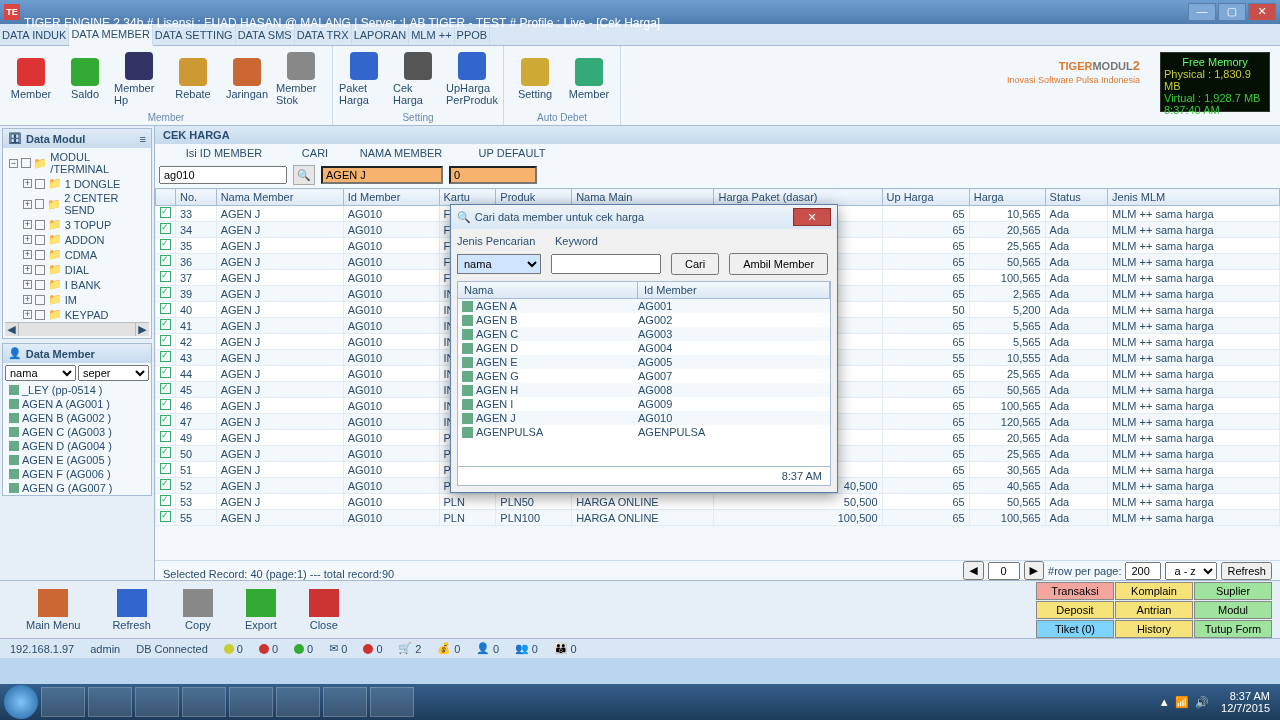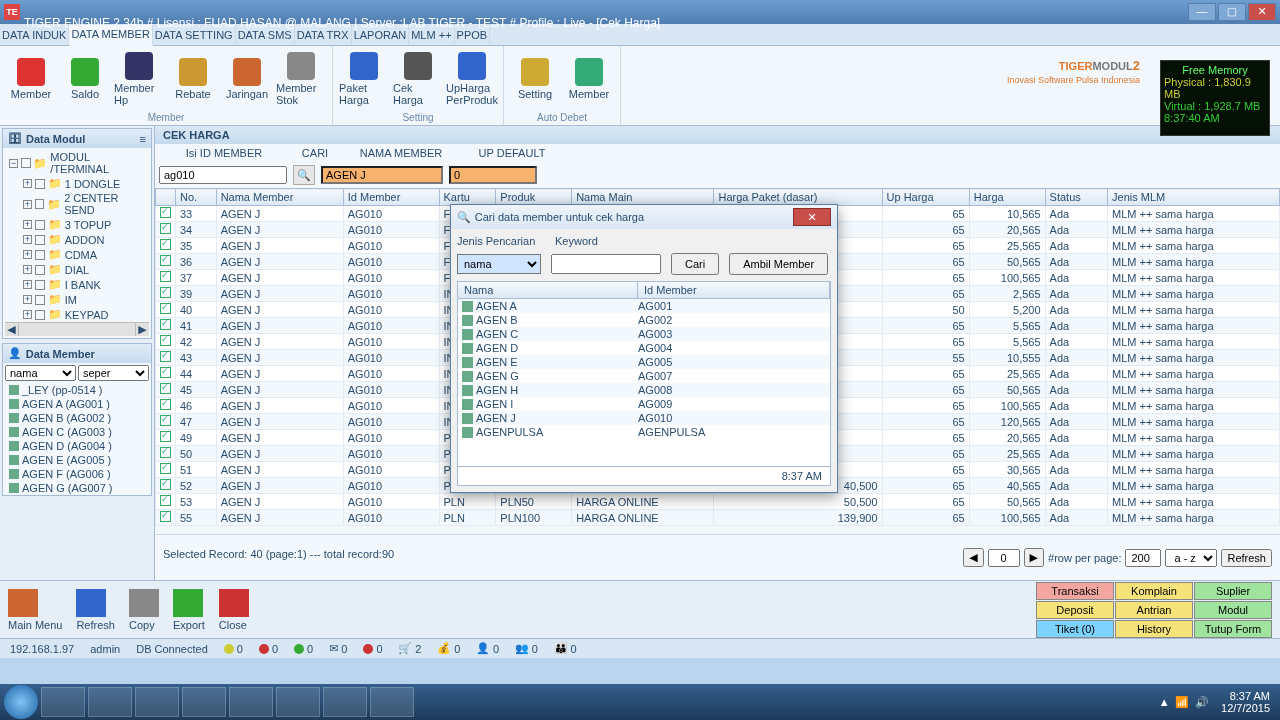--- a/index.html
+++ b/index.html
@@ -19,21 +19,21 @@
 .ribbon { height:80px; background:#f2f7fc; border-bottom:1px solid #a6bcd4; display:flex; position:relative; }
 .rgroup { border-right:1px solid #cbdbec; padding:2px 6px; display:flex; flex-direction:column; }
 .rgroup .btns { display:flex; gap:4px; flex:1; }
 .rbtn { width:50px; display:flex; flex-direction:column; align-items:center; justify-content:center; gap:2px; font-size:10px; color:#2a4d6f; cursor:pointer; }
 .rbtn .ric { width:28px; height:28px; border-radius:4px; }
 .rgroup .glabel { text-align:center; font-size:10px; color:#6a8aab; padding-top:2px; }
 .brand { position:absolute; right:140px; top:8px; text-align:right; }
 .brand .t1 { font-size:18px; font-weight:bold; color:#e0782b; }
 .brand .t1 .g { color:#777; } .brand .t1 .n { color:#e0782b; font-size:13px; }
 .brand .t2 { font-size:9px; color:#e0782b; }
-.memindicator { position:absolute; right:10px; top:14px; width:110px; height:76px; background:#051005; border:1px solid #333; padding:3px; font-size:9px; }
+.memindicator { position:absolute; right:10px; top:6px; width:110px; height:60px; background:#051005; border:1px solid #333; padding:3px; font-size:9px; }
 .memindicator div { color:#3c3; } .memindicator .hdr{ color:#6f6; text-align:center;} .memindicator .y{color:#cc3;}
 
 .worksplit { display:flex; height:454px; }
 .sidebar { width:155px; background:#e6eff8; border-right:1px solid #a6bcd4; display:flex; flex-direction:column; }
 .sbpanel { border:1px solid #a6bcd4; margin:2px; background:#f3f8fc; }
 .sbhdr { background:linear-gradient(#e1ecf7,#c7dbef); padding:3px 5px; display:flex; align-items:center; gap:4px; color:#2a4d6f; font-weight:bold; font-size:11px; }
 .tree { padding:2px; font-size:11px; color:#2a4d6f; overflow:auto; }
 .tree .tn { display:flex; align-items:center; gap:3px; padding:1px 0 1px 4px; }
 .tree .tn .box { width:9px; height:9px; border:1px solid #888; display:inline-block; text-align:center; line-height:7px; font-size:9px; }
 .tree .tn .chk { width:10px; height:10px; border:1px solid #888; display:inline-block; }
@@ -51,26 +51,26 @@
 .searchrow input { font-size:11px; padding:1px 3px; }
 .searchrow .btn { width:22px; height:20px; background:#e6e6e6; border:1px solid #aaa; display:flex;align-items:center;justify-content:center;}
 .searchrow .hl { background:#f7b26e; }
 table.grid { width:100%; border-collapse:collapse; font-size:11px; background:#fff; }
 table.grid th { background:linear-gradient(#f3f8fc,#dbe8f5); border:1px solid #a6bcd4; padding:2px 4px; text-align:left; color:#2a4d6f; font-weight:normal; position:sticky; top:0;}
 table.grid td { border:1px solid #e1ecf7; padding:1px 4px; color:#2a4d6f; }
 table.grid tr:nth-child(even) td { background:#f3f8fc; }
 .gridwrap { flex:1; overflow:auto; position:relative; }
 .chk2 { width:11px; height:11px; border:1px solid #3a6; display:inline-block; position:relative;}
 .chk2::after{content:"✓"; color:#3a6; font-size:9px; position:absolute; top:-2px; left:0;}
-.statusline { padding:13px 8px; color:#2a4d6f; background:#f3f8fc; border-top:1px solid #cbdbec; display:flex; align-items:flex-start;}
+.statusline { padding:0 8px; color:#2a4d6f; background:#f3f8fc; border-top:1px solid #cbdbec; display:flex; align-items:flex-end;}
 .pager { margin-left:auto; display:flex; align-items:center; gap:4px;}
 .pager button,.pager input,.pager select{ font-size:11px; padding:1px 4px;}
 
 .bottombar { height:58px; background:#e6eff8; border-top:1px solid #a6bcd4; display:flex; align-items:center; padding:0 8px; gap:14px;}
-.bbtn { display:flex; flex-direction:column; gap:2px; color:#2a4d6f; }
+.bbtn { display:flex; flex-direction:column; align-items:center; gap:2px; color:#2a4d6f;margin-left:18px; }
 .bbtn .bic { width:30px; height:28px; }
 .tagbtns { margin-left:auto; display:grid; grid-template-columns:repeat(3,78px); gap:1px;padding-left:48px;}
 .tagbtns div { text-align:center; padding:2px 0; font-size:11px; border:1px solid #888;}
 .tg1{background:#f3a6a0;} .tg2{background:#f5e37a;} .tg3{background:#9fe39f;}
 .tg4{background:#f5e37a;} .tg5{background:#f5e37a;} .tg6{background:#9fe39f;}
 .tg7{background:#7dd3fc;} .tg8{background:#f5e37a;} .tg9{background:#9fe39f;}
 
 .status2 { height:20px; background:#d9e7f5; border-top:1px solid #a6bcd4; display:flex; align-items:center; gap:8px; padding:0 6px; font-size:11px; color:#2a4d6f;}
 .status2 .seg { display:flex; align-items:center; gap:3px; padding:0 4px;}
 .status2 .dot{width:10px;height:10px;border-radius:50%;}
@@ -570,21 +570,21 @@
               <td>MLM ++ sama harga</td>
             </tr>
             <tr>
               <td><span class="chk2"></span></td>
               <td>55</td>
               <td>AGEN J</td>
               <td>AG010</td>
               <td>PLN</td>
               <td>PLN100</td>
               <td>HARGA ONLINE</td>
-              <td style="text-align: right;">139,900</td>
+              <td style="text-align: right;">100,500</td>
               <td style="text-align: right;">65</td>
               <td style="text-align: right;">100,565</td>
               <td>Ada</td>
               <td>MLM ++ sama harga</td>
             </tr>
           </tbody>
         </table>
     </div>
     <div class="statusline">
       <span>Selected Record: 40 (page:1) --- total record:90</span>

